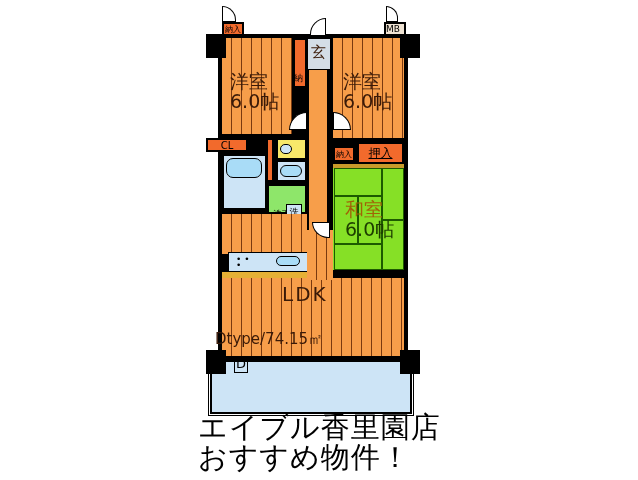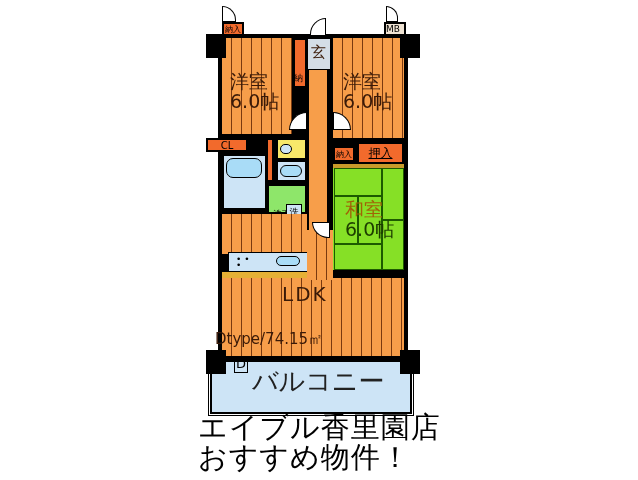--- a/index.html
+++ b/index.html
@@ -15,21 +15,20 @@
   .label{color:#3a1a08;font-family:"DejaVu Sans",sans-serif;line-height:1.05;}
   .door{border:1px solid #000;background:#fff;}
   .caption{font-family:"DejaVu Sans",sans-serif;color:#000;font-size:29px;letter-spacing:1px;line-height:31px;}
 </style>
 </head>
 <body>
 
 <div class="abs" style="left:0;top:0;width:638px;height:410px;">
 
   <div class="abs" style="left:210px;top:358px;width:202px;height:56px;background:#cde4f6;border:2px solid #000;outline:1px solid #000;outline-offset:1px;"></div>
-  <div class="abs label" style="left:252px;top:368px;font-size:26px;color:#222;">バルコニー</div>
   <div class="abs" style="left:234px;top:355px;width:14px;height:18px;border:1px solid #000;background:#cde4f6;font-size:13px;text-align:center;line-height:16px;">D</div>
 
   <div class="abs wall" style="left:218px;top:34px;width:190px;height:328px;"></div>
 
   <div class="abs floor" style="left:222px;top:38px;width:70px;height:96px;"></div>
   <div class="abs label" style="left:230px;top:72px;font-size:19px;">洋室</div>
   <div class="abs label" style="left:230px;top:92px;font-size:19px;">6.0帖</div>
 
   <div class="abs storage" style="left:293px;top:38px;width:14px;height:50px;"></div>
   <div class="abs" style="left:294px;top:72px;font-size:9px;">納</div>

